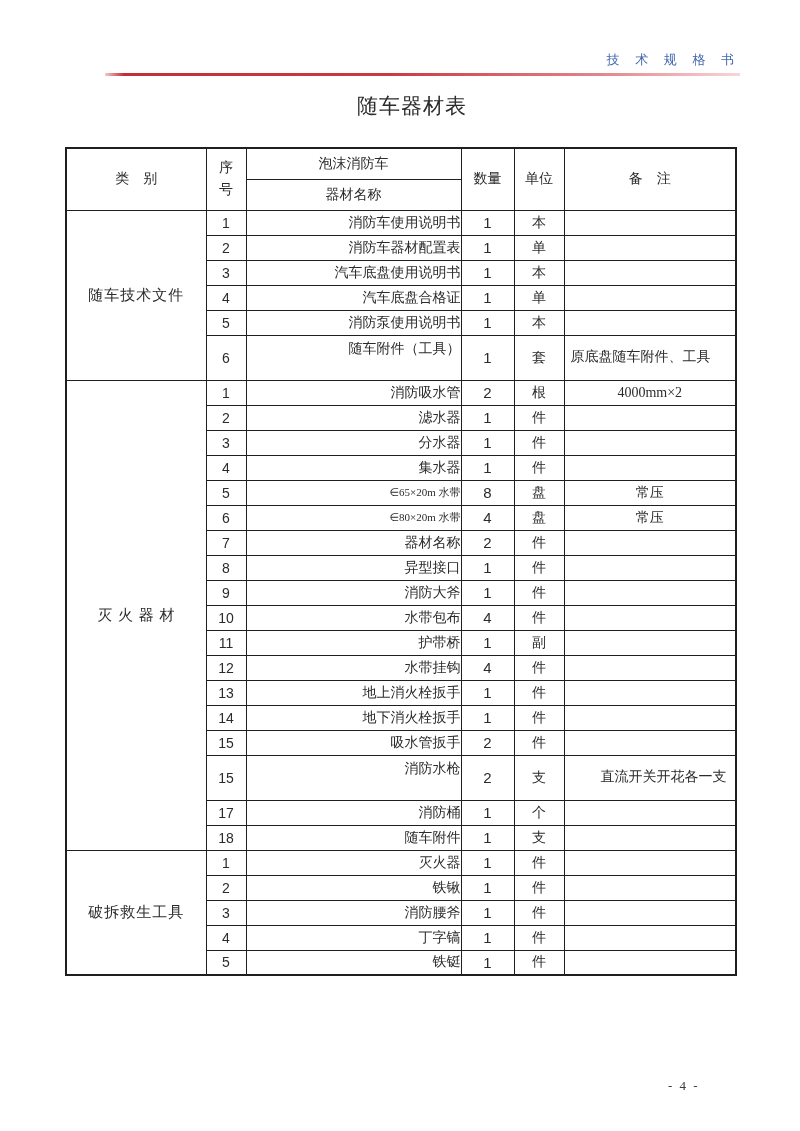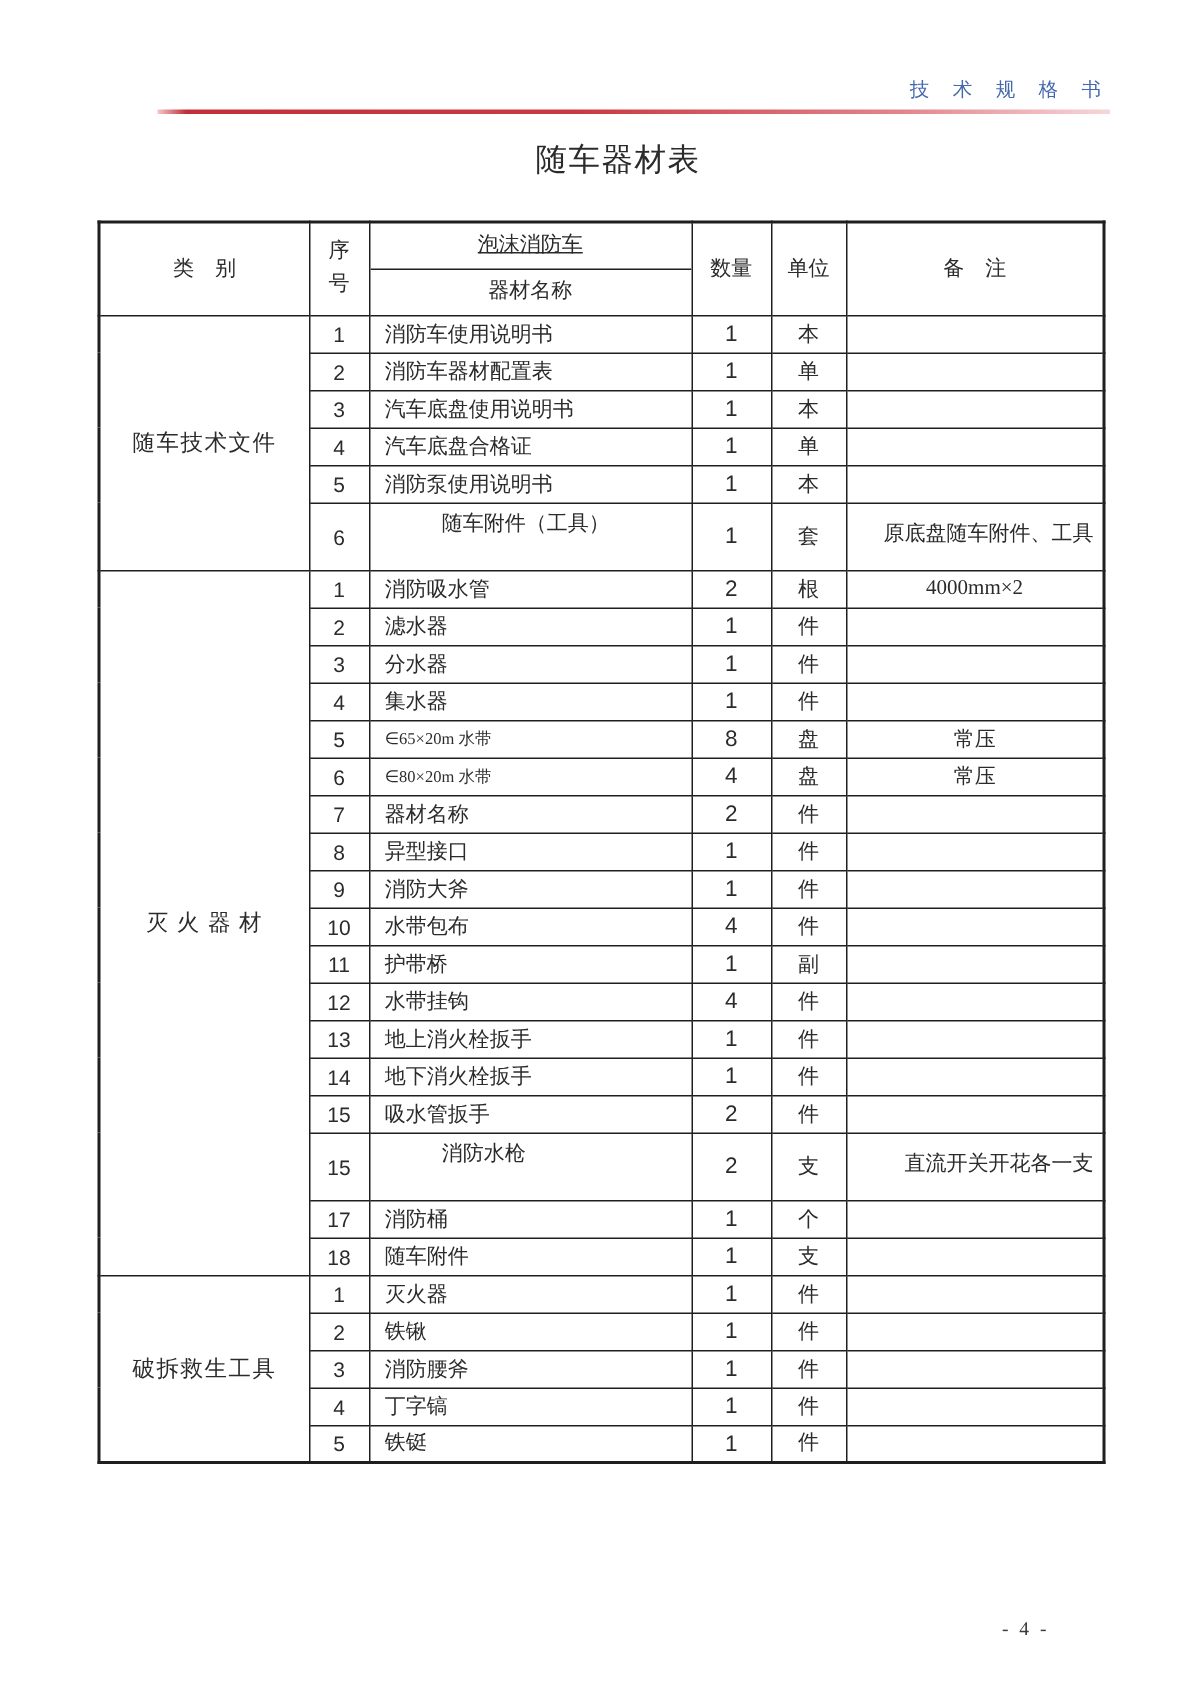--- a/index.html
+++ b/index.html
@@ -59,45 +59,44 @@
   tr.head-row th { font-size: 14px; }
   .serial-stack {
     width: 17px; margin: 0 auto;
     line-height: 1.6;
     word-break: break-all;
   }
   th.split-h { padding: 0; }
   .split-top {
     height: 30px; line-height: 30px;
     border-bottom: 1.5px solid #1f1f1f;
-    text-decoration: underline;
   }
   .split-bottom { height: 29px; line-height: 29px; }
   tr.body-row { height: 25px; }
   tr.body-row.tall { height: 45px; }
   td.c-cat { font-size: 15px; letter-spacing: 1px; }
   td.c-serial {
     font-family: "Liberation Sans", sans-serif;
     font-size: 14px;
   }
   td.c-name {
-    text-align: left;
+    text-align: right;
     padding-left: 10px;
     font-size: 14px;
   }
   td.c-name.small { font-size: 11px; }
   tr.tall td.c-name { vertical-align: top; padding-top: 4px; padding-left: 48px; }
   td.c-qty {
     font-family: "Liberation Sans", sans-serif;
     font-size: 15px;
   }
   td.c-unit { font-size: 14px; }
   td.c-remark { font-size: 14px; }
   td.c-remark.left {
-    text-align: right;
+    text-align: left;
     padding: 2px 6px;
     line-height: 1.45;
   }
   td.c-remark.indent { text-indent: 16px; padding-left: 20px; }
   .page-number {
     position: absolute;
     top: 1078px; left: 668px;
     font-size: 13px;
     letter-spacing: 2px;
     color: #3a3a3a;

